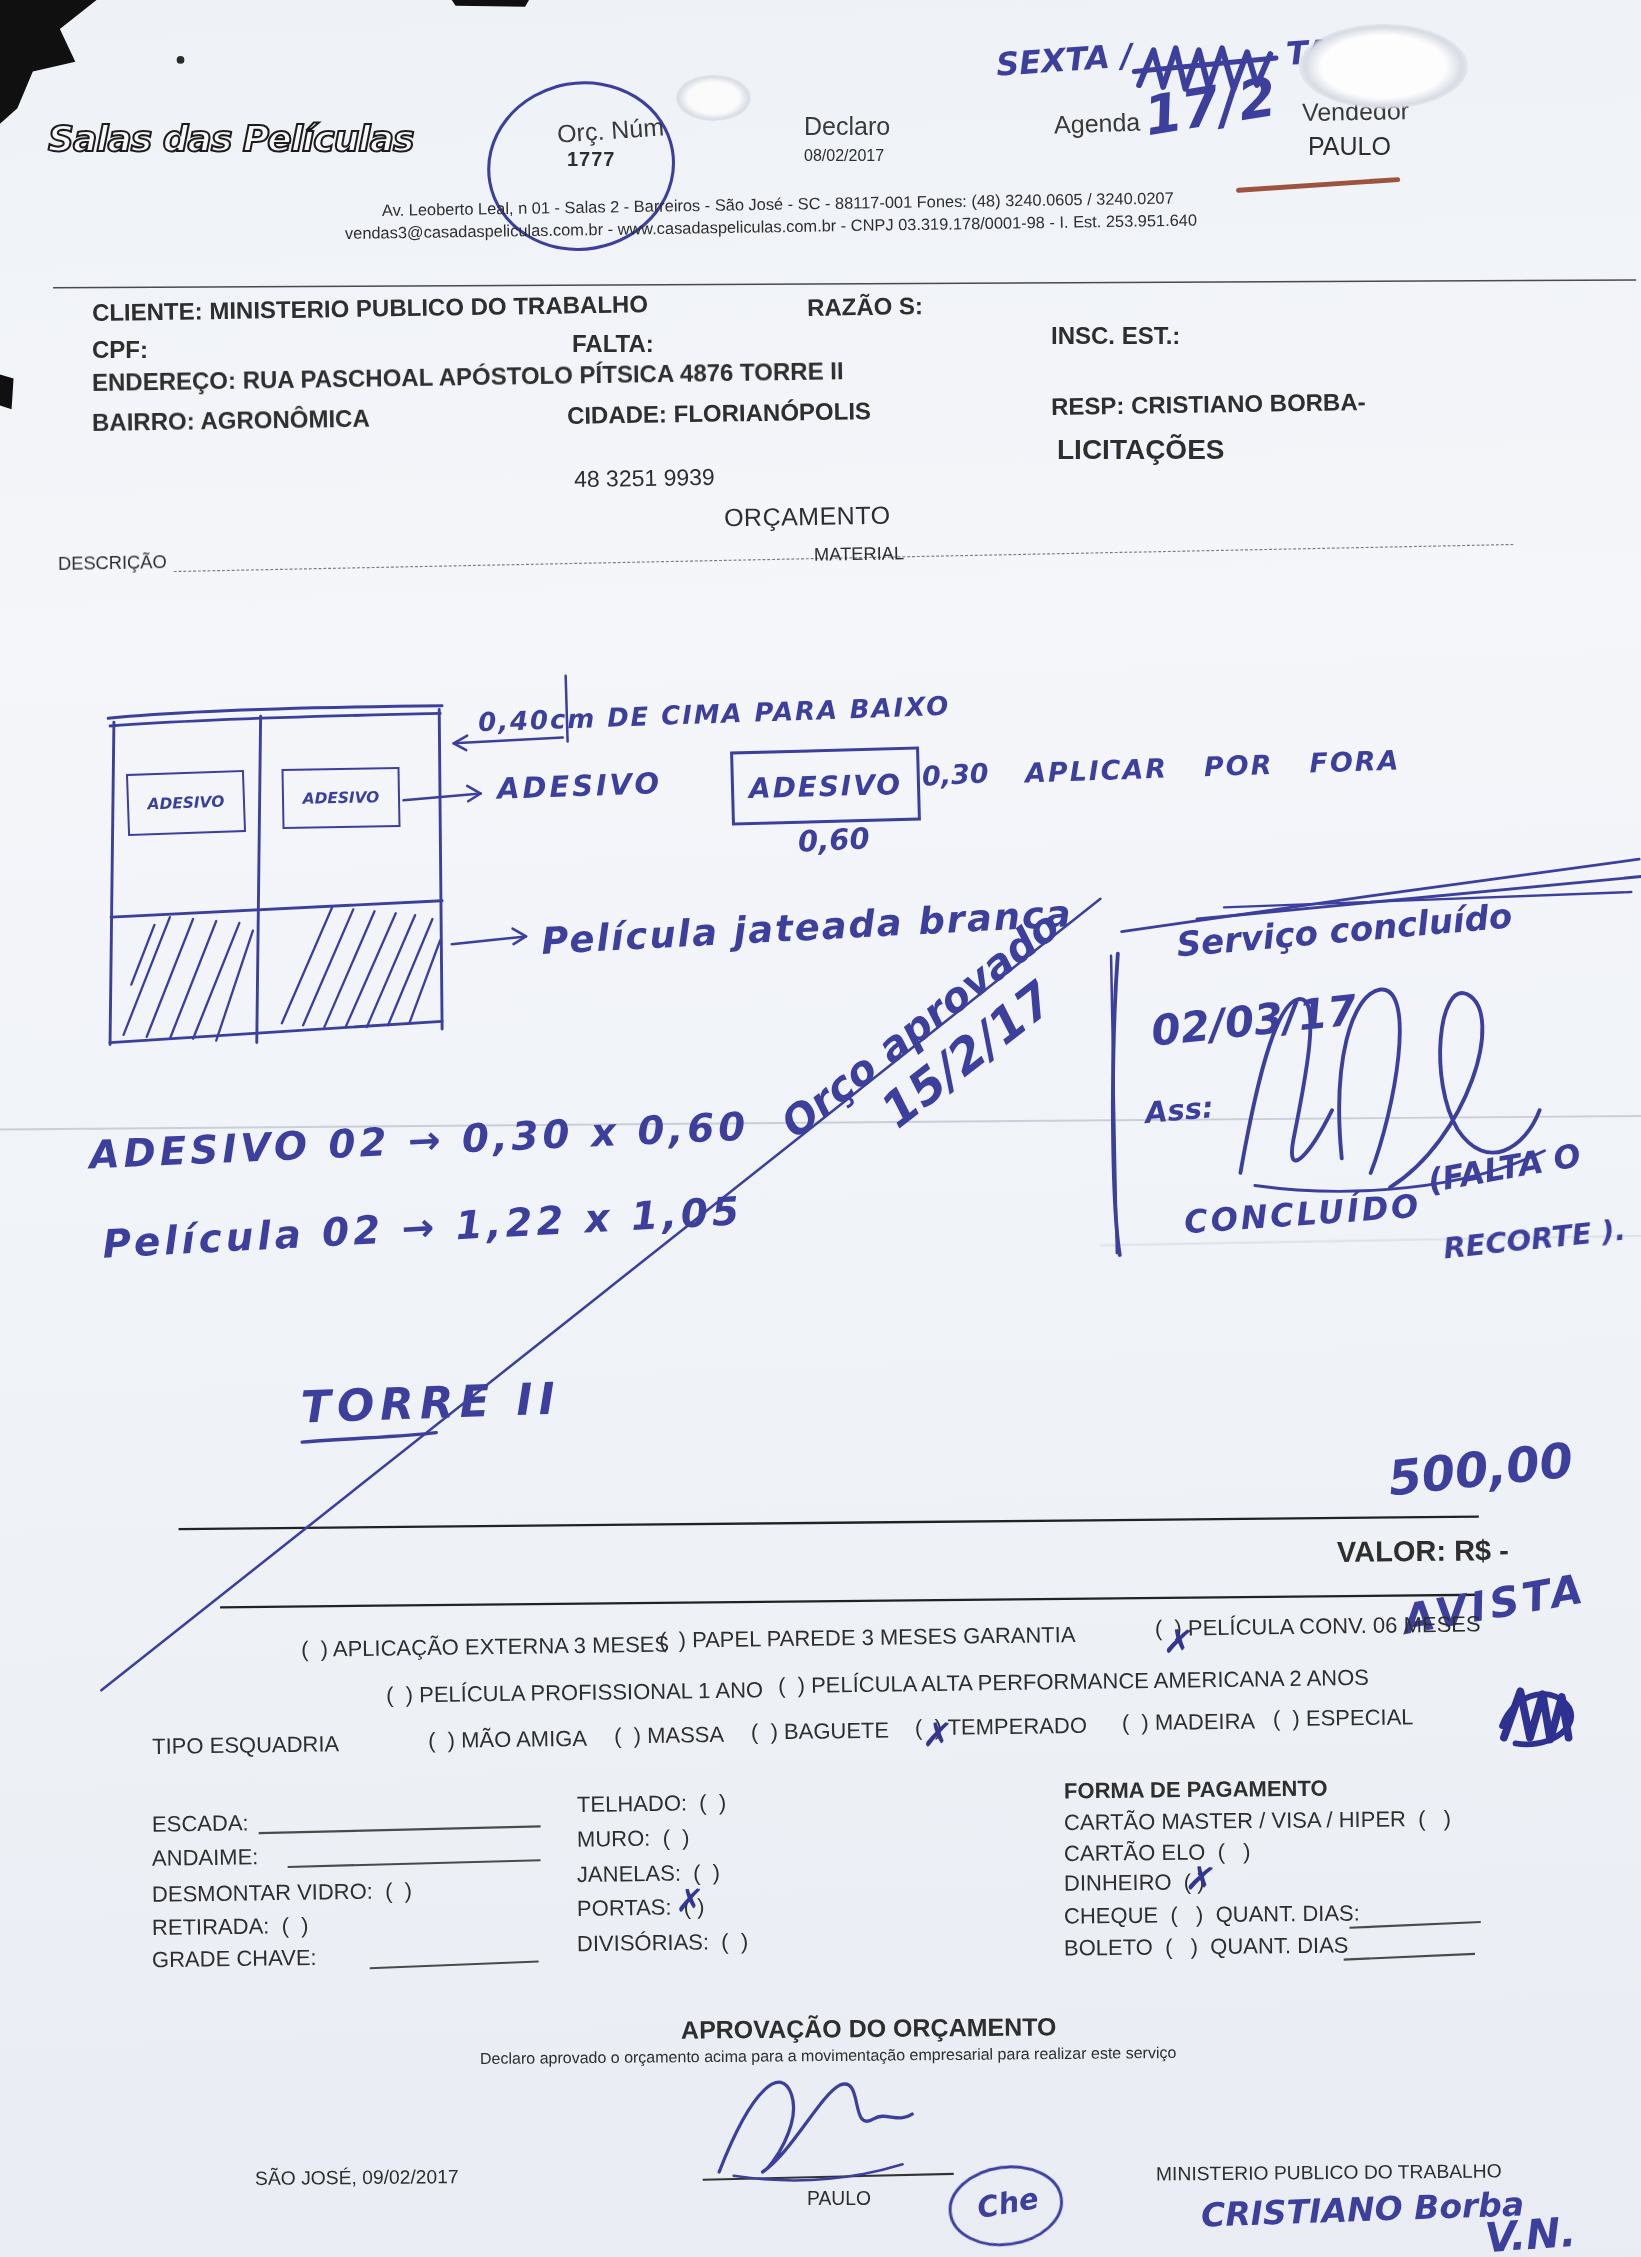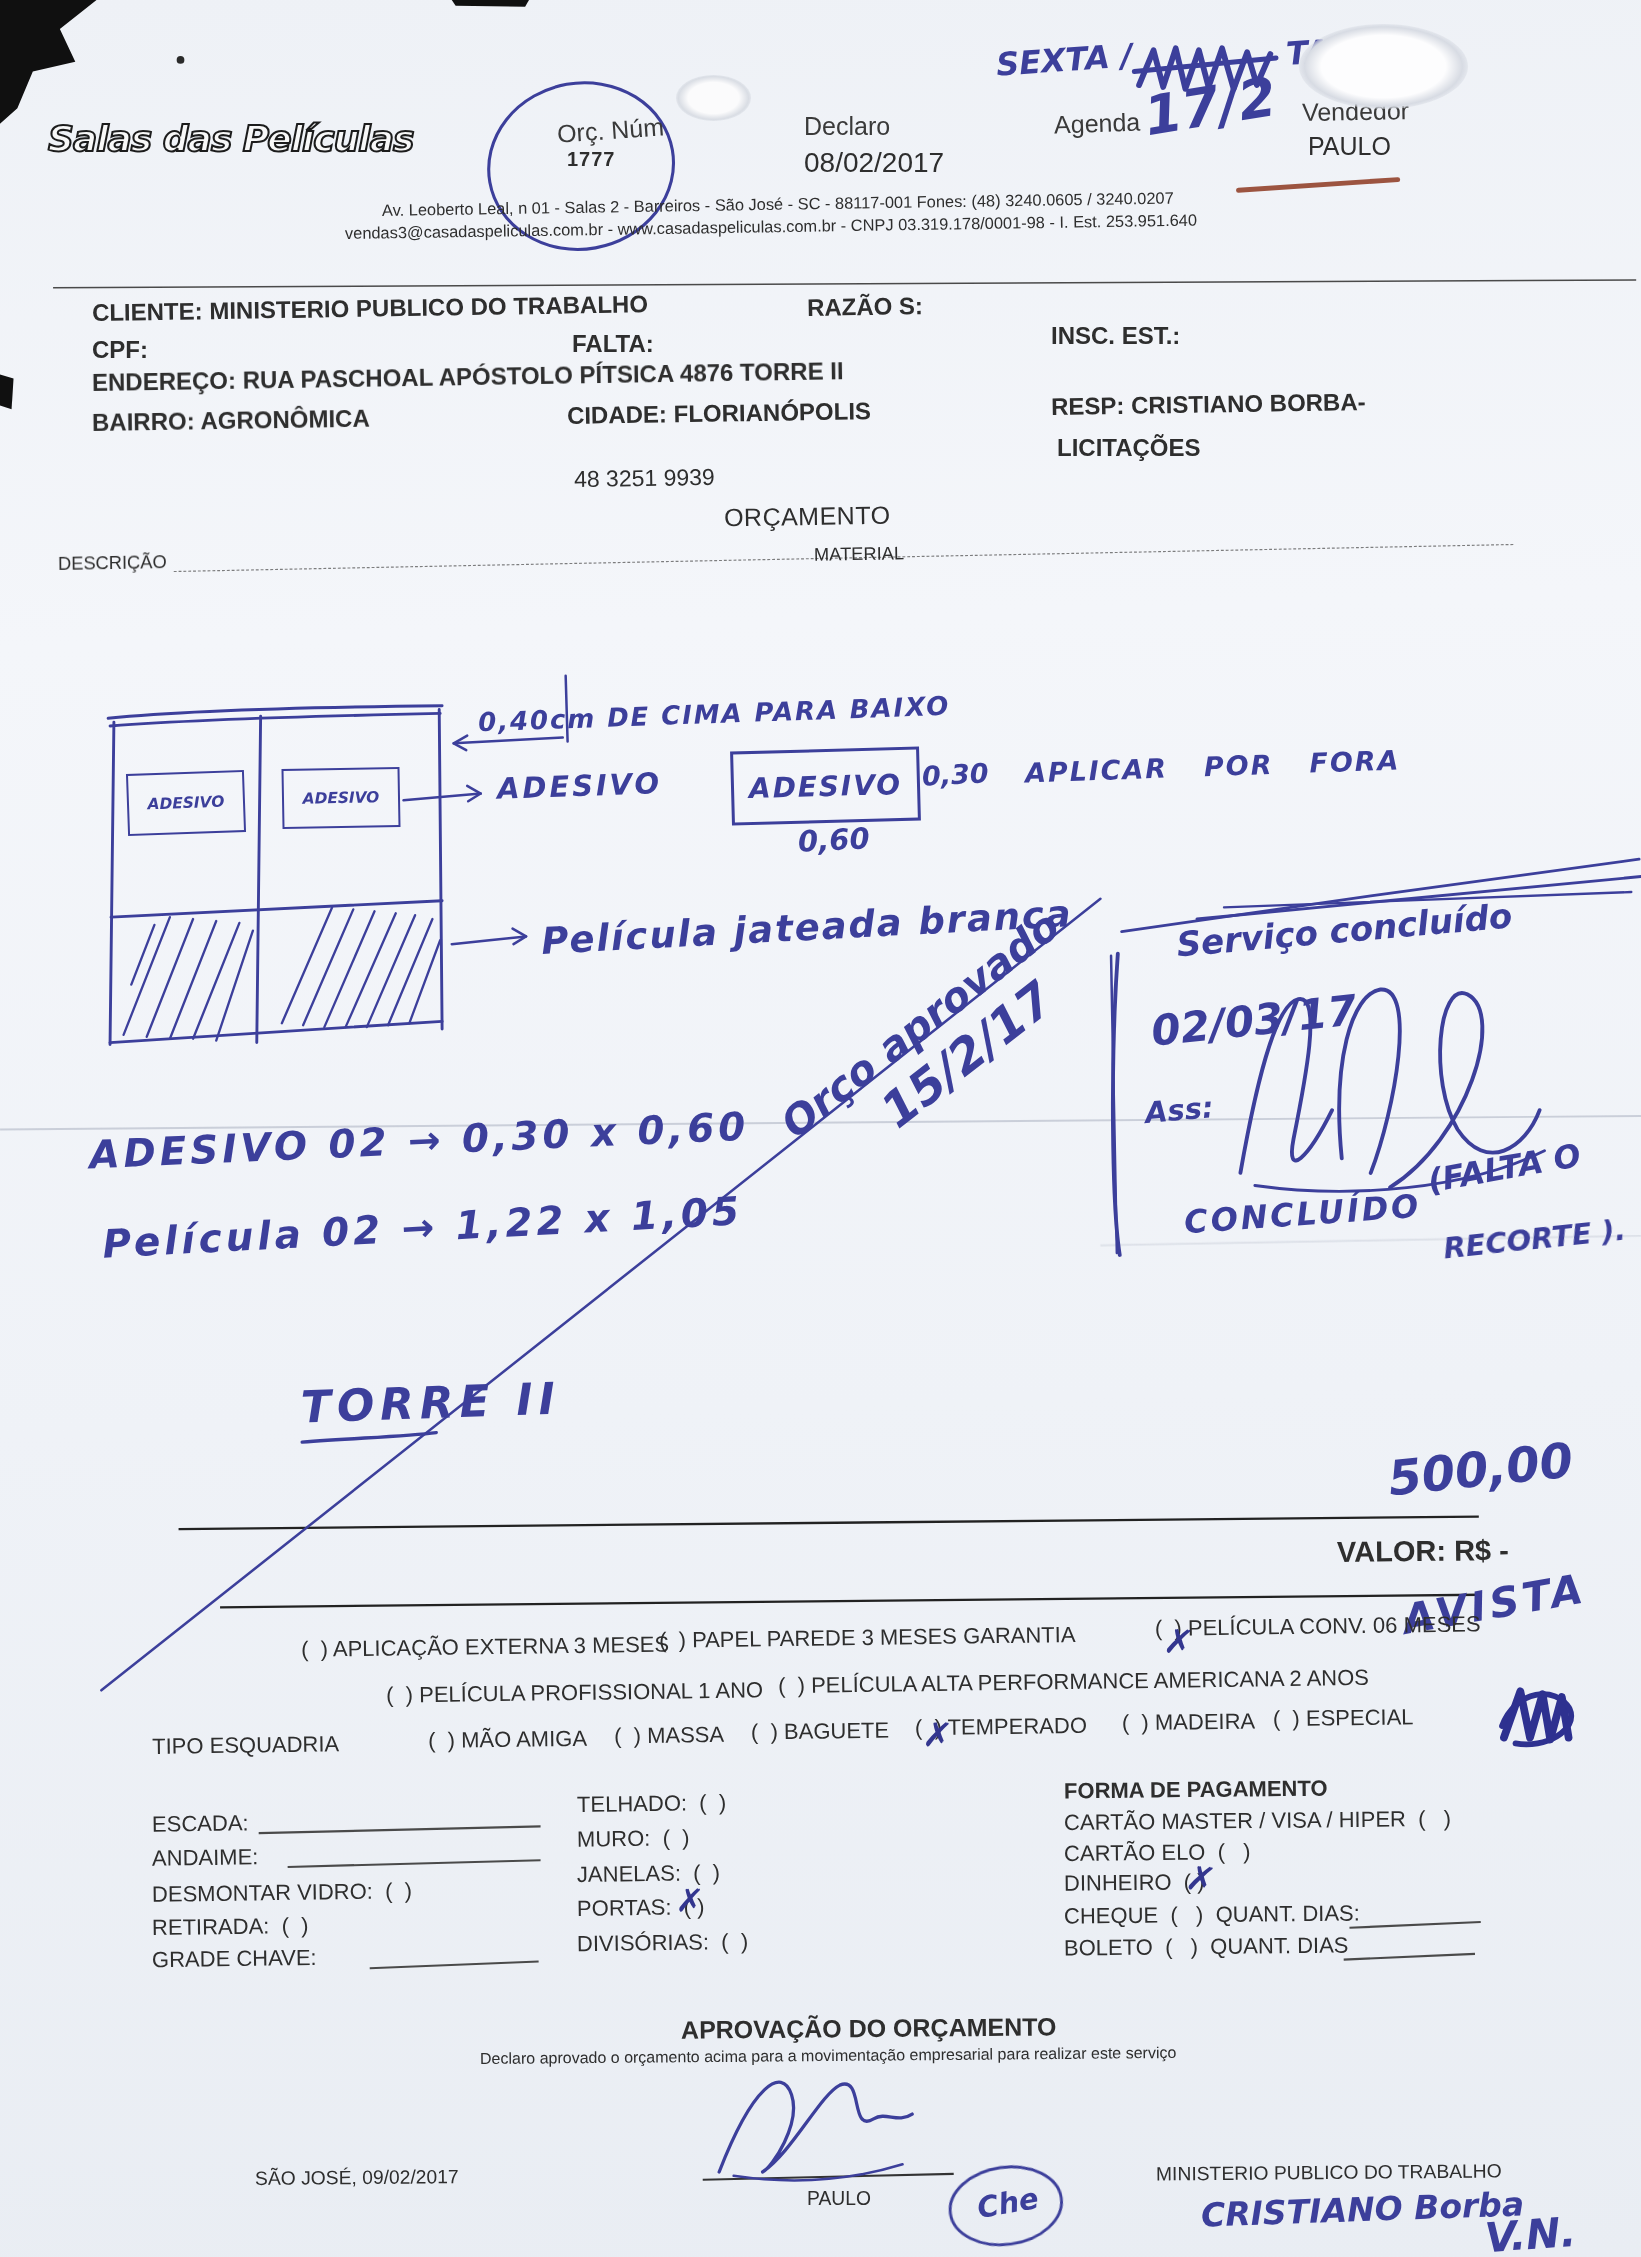--- a/index.html
+++ b/index.html
@@ -133,21 +133,21 @@
       <path d="M313,1494 C360,1490 420,1488 452,1484" stroke-width="3.4"></path>
     </g>
   </svg>
 
   <div class="abs logo" style="left:48px;top:118px;">Salas das Películas</div>
 
   <div class="abs p" style="left:557px;top:116px;font-size:25px;transform:rotate(-4deg);color:#3a3a3a;">Orç. Núm</div>
   <div class="abs p b" style="left:567px;top:148px;font-size:20px;letter-spacing:1px;">1777</div>
 
   <div class="abs p" style="left:804px;top:112px;font-size:25px;color:#3a3a3a;">Declaro</div>
-  <div class="abs p" style="left:804px;top:147px;font-size:28px;">08/02/2017</div>
+  <div class="abs p" style="left:804px;top:147px;font-size:16px;">08/02/2017</div>
 
   <div class="abs p" style="left:1054px;top:109px;font-size:25px;color:#3a3a3a;transform:rotate(-2deg);">Agenda</div>
   <div class="abs hw hwb" style="left:1144px;top:75px;font-size:54px;transform:rotate(-9deg);">17/2</div>
 
   <div class="abs hw hwb" style="left:996px;top:41px;font-size:32px;transform:rotate(-4deg);">SEXTA /</div>
   <div class="abs hw hwb" style="left:1286px;top:31px;font-size:32px;transform:rotate(-4deg);">TARDE</div>
 
   <div class="abs p" style="left:1302px;top:97px;font-size:25px;color:#3a3a3a;transform:rotate(-1deg);">Vendedor</div>
   <div class="abs p" style="left:1308px;top:132px;font-size:25px;">PAULO</div>
 
@@ -160,21 +160,21 @@
   <div class="abs p b" style="left:92px;top:336px;font-size:24px;">CPF:</div>
   <div class="abs p b" style="left:572px;top:330px;font-size:24px;">FALTA:</div>
   <div class="abs p b" style="left:1051px;top:322px;font-size:24px;">INSC. EST.:</div>
 
   <div class="abs p b pre" style="left:92px;top:369px;font-size:24px;transform:rotate(-0.9deg);transform-origin:left center;"><span>ENDEREÇO:</span><span> </span><span style="font-weight:bold;">RUA PASCHOAL APÓSTOLO PÍTSICA 4876 TORRE II</span></div>
 
   <div class="abs p b pre" style="left:92px;top:409px;font-size:24px;transform:rotate(-0.9deg);transform-origin:left center;"><span>BAIRRO:</span><span> </span><span>AGRONÔMICA</span></div>
   <div class="abs p b pre" style="left:567px;top:402px;font-size:24px;transform:rotate(-0.9deg);transform-origin:left center;"><span>CIDADE:</span><span> </span><span>FLORIANÓPOLIS</span></div>
 
   <div class="abs p b pre" style="left:1051px;top:393px;font-size:24px;transform:rotate(-0.9deg);transform-origin:left center;"><span>RESP:</span><span> </span><span>CRISTIANO BORBA-</span></div>
-  <div class="abs p b" style="left:1057px;top:434px;font-size:24px;">LICITAÇÕES</div>
+  <div class="abs p b" style="left:1057px;top:434px;font-size:28px;">LICITAÇÕES</div>
 
   <div class="abs p" style="left:574px;top:465px;font-size:23px;transform:rotate(-0.9deg);">48 3251 9939</div>
 
   <div class="abs p" style="left:724px;top:502px;font-size:25px;letter-spacing:0.5px;transform:rotate(-0.9deg);">ORÇAMENTO</div>
   <div class="abs p" style="left:814px;top:543px;font-size:18.3px;transform:rotate(-0.9deg);">MATERIAL</div>
   <div class="abs p" style="left:58px;top:552px;font-size:18.3px;transform:rotate(-1deg);">DESCRIÇÃO</div>
 
   <div class="abs panebox" style="left:127px;top:772px;width:114px;height:58px;transform:rotate(-2deg);">
       <span class="hw hwb" style="font-size:15.4px;">ADESIVO</span>
     </div>

